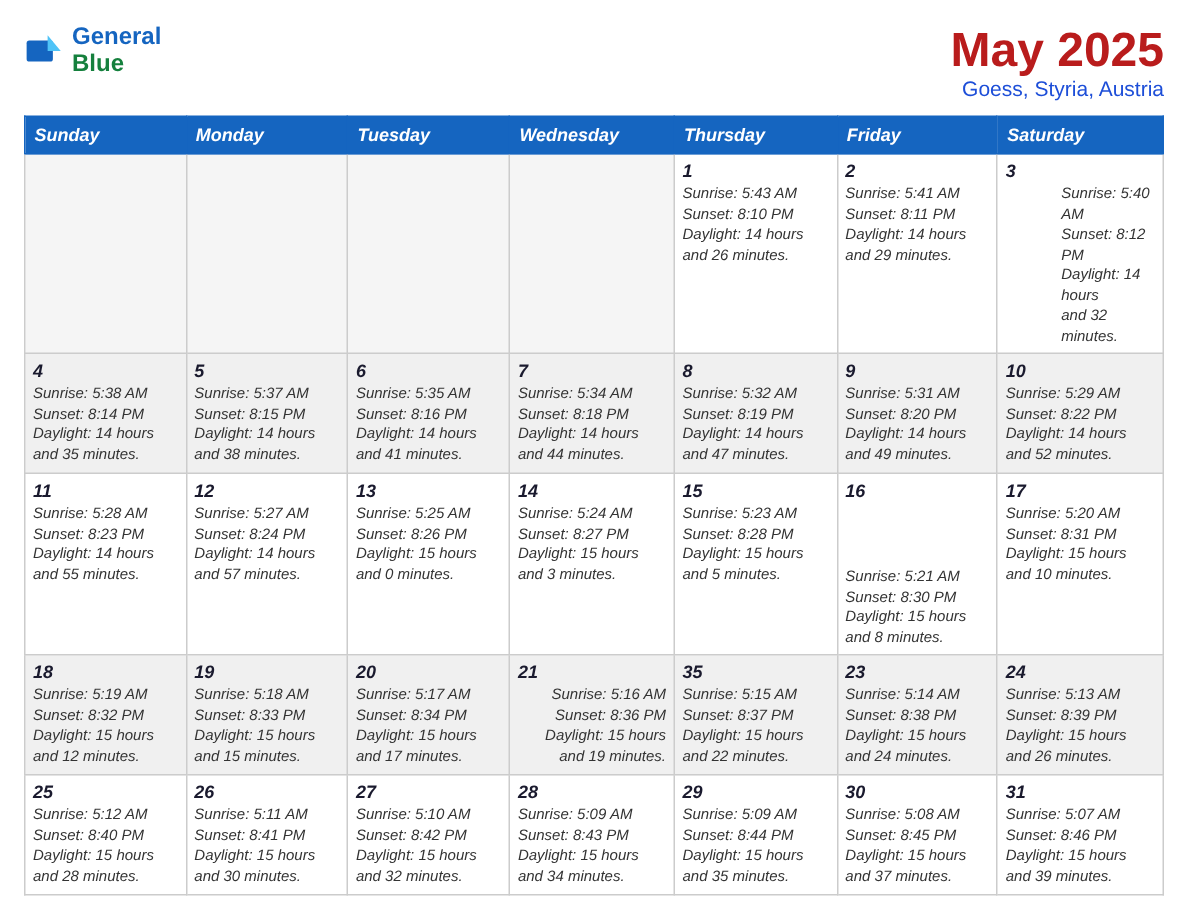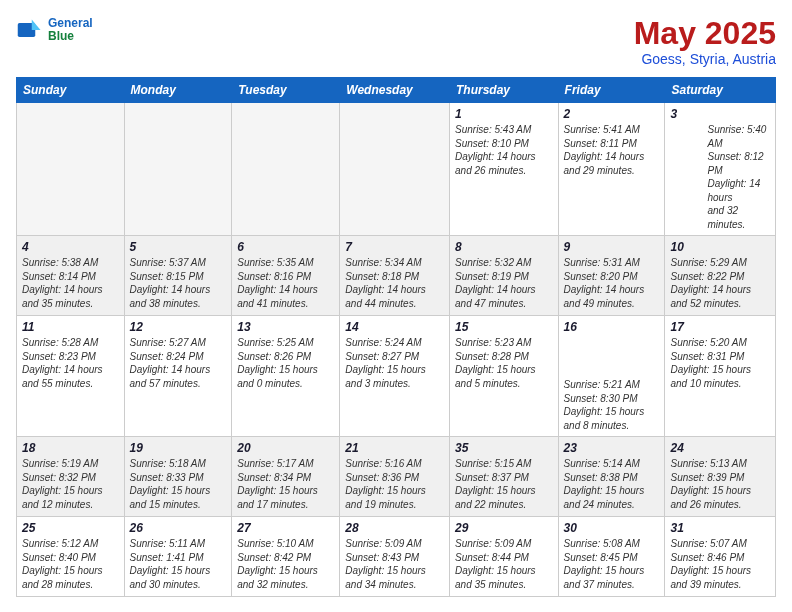--- a/index.html
+++ b/index.html
@@ -20,21 +20,21 @@
       justify-content: space-between;
       align-items: flex-start;
       margin-bottom: 10px;
     }
     .logo {
       display: flex;
       align-items: center;
       gap: 4px;
     }
     .logo-text {
-      font-size: 12px;
+      font-size: 16px;
       font-weight: bold;
       color: #1a1a2e;
       line-height: 1.1;
     }
     .logo-text span {
       color: #1565c0;
     }
     .logo-icon {
       width: 28px;
       height: 28px;
@@ -273,21 +273,21 @@
           </td>
           <td class="shaded">
             <div class="day-num">20</div>
             <div class="day-info" style="white-space: pre-line;">Sunrise: 5:17 AM
 Sunset: 8:34 PM
 Daylight: 15 hours
 and 17 minutes.</div>
           </td>
           <td class="shaded">
             <div class="day-num">21</div>
-            <div class="day-info" style="white-space: pre-line;">Sunrise: 5:16 AM
+            <div class="day-info" style="white-space: pre-line; text-align: right;">Sunrise: 5:16 AM
 Sunset: 8:36 PM
 Daylight: 15 hours
 and 19 minutes.</div>
           </td>
           <td class="shaded">
             <div class="day-num">35</div>
             <div class="day-info" style="white-space: pre-line;">Sunrise: 5:15 AM
 Sunset: 8:37 PM
 Daylight: 15 hours
 and 22 minutes.</div>
@@ -311,21 +311,21 @@
           <td>
             <div class="day-num">25</div>
             <div class="day-info" style="white-space: pre-line;">Sunrise: 5:12 AM
 Sunset: 8:40 PM
 Daylight: 15 hours
 and 28 minutes.</div>
           </td>
           <td>
             <div class="day-num">26</div>
             <div class="day-info" style="white-space: pre-line;">Sunrise: 5:11 AM
-Sunset: 1:41 PM
+Sunset: 8:41 PM
 Daylight: 15 hours
 and 30 minutes.</div>
           </td>
           <td>
             <div class="day-num">27</div>
             <div class="day-info" style="white-space: pre-line;">Sunrise: 5:10 AM
 Sunset: 8:42 PM
 Daylight: 15 hours
 and 32 minutes.</div>
           </td>

